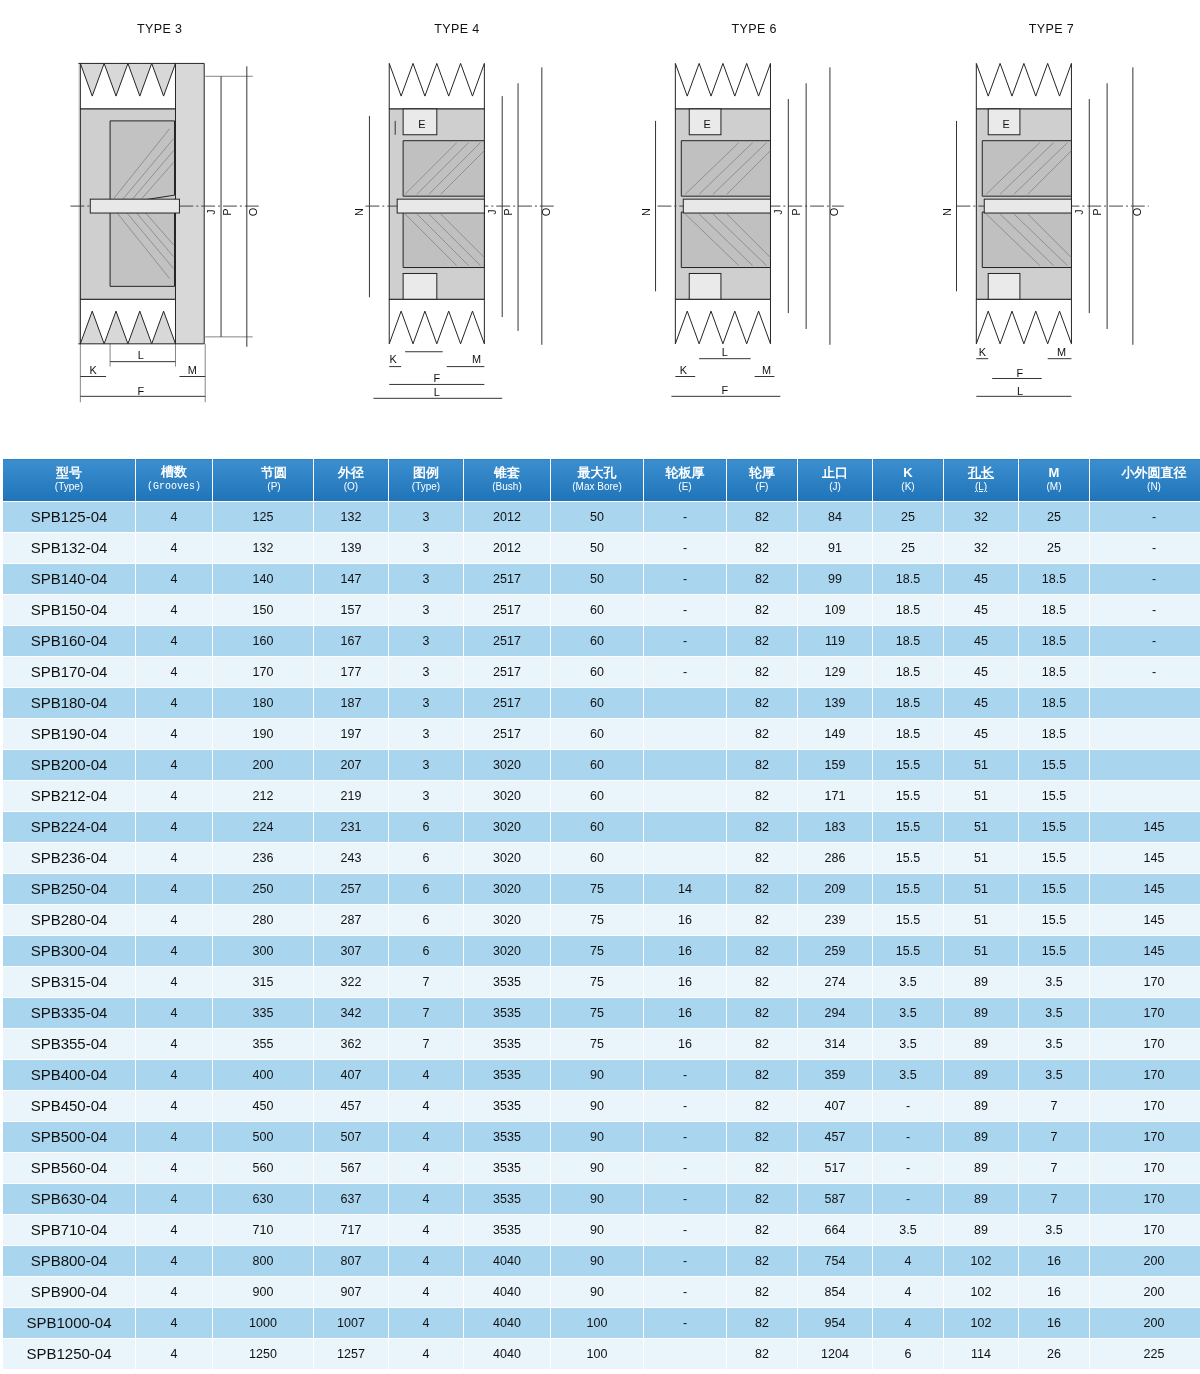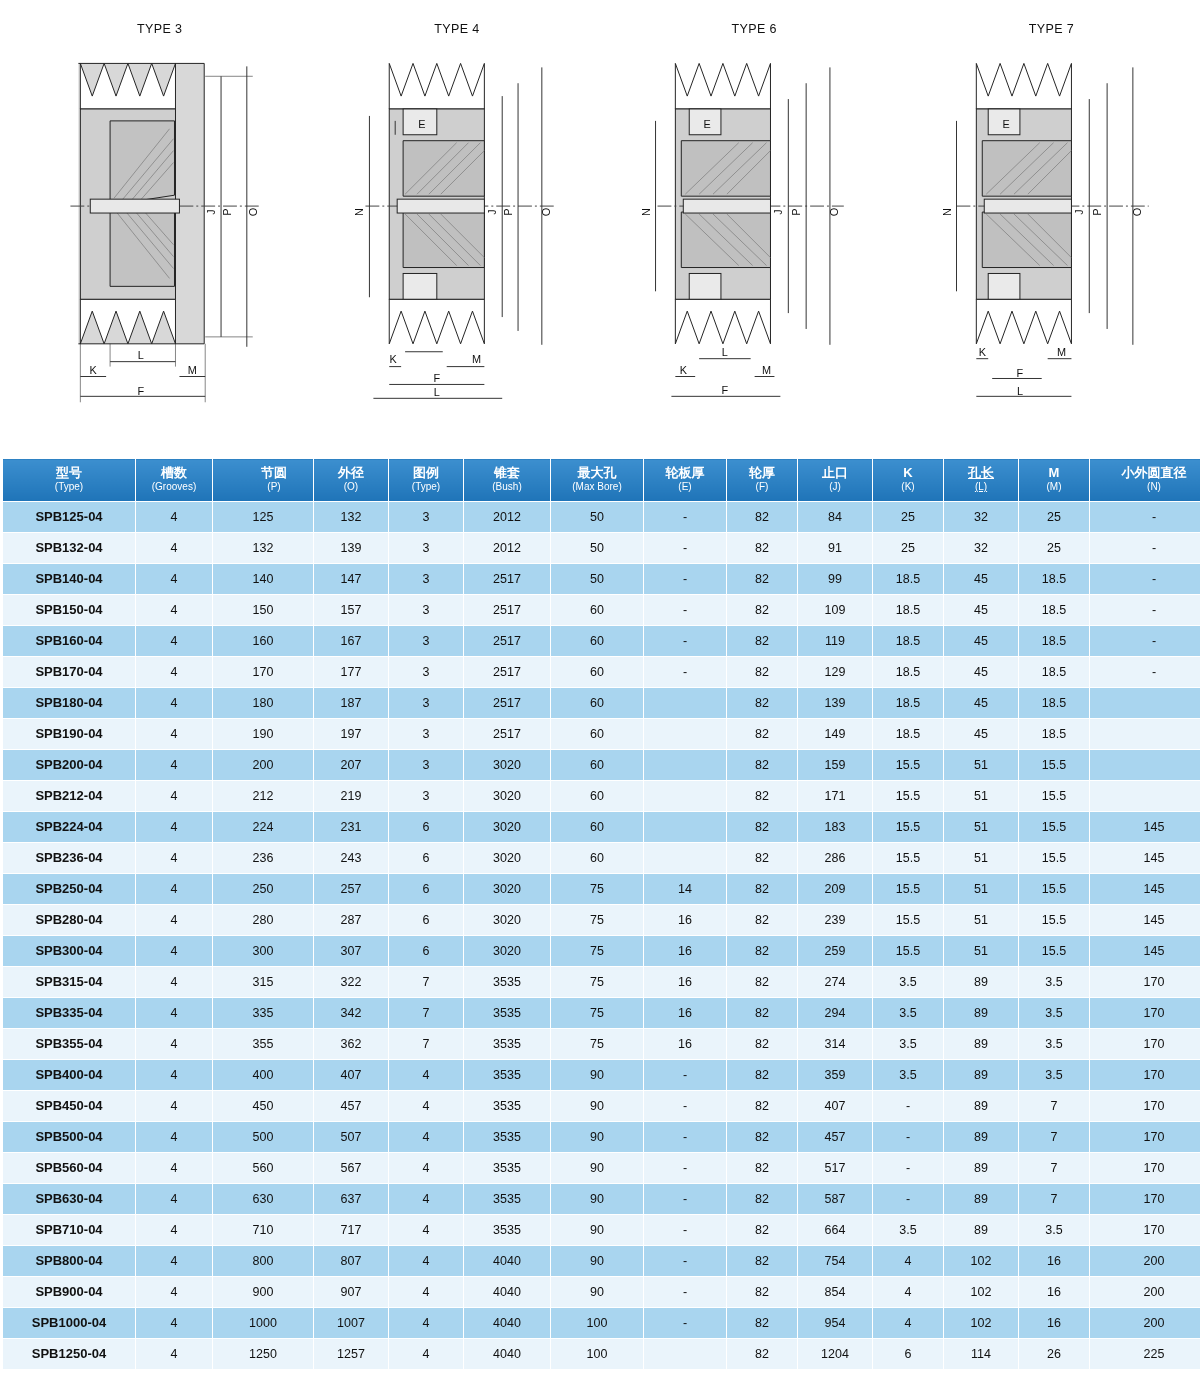--- a/index.html
+++ b/index.html
@@ -54,21 +54,21 @@
   tbody td{
     font-size:12.5px;
     text-align:center;
     border:1px solid #ffffff;
     height:30px;
     padding:0;
     color:#111;
   }
   tbody tr.odd td{background:#a9d5ef;}
   tbody tr.even td{background:#eaf4fb;}
-  tbody tr td:first-child{font-size:13px;font-weight:bold;}
+  tbody tr td:first-child{font-size:15px;}
 </style>
 </head>
 <body>
 
 <div class="page">
 
   <div class="diagrams">
 
     <div class="diagram">
       <div class="caption">TYPE 3</div>
@@ -266,21 +266,21 @@
       </svg>
     </div>
 
   </div>
 
   <div class="table-wrap">
     <table>
       <thead>
         <tr id="header-row">
             <th style="width: 128px;"><span>型号</span><span class="sub">(Type)</span></th>
-            <th style="width: 72px;"><span>槽数</span><span class="sub">(Grooves)</span></th>
+            <th style="width: 72px; font-family: Liberation Mono, monospace;"><span>槽数</span><span class="sub">(Grooves)</span></th>
             <th style="width: 74px; padding-left: 24px;"><span>节圆</span><span class="sub">(P)</span></th>
             <th style="width: 70px;"><span>外径</span><span class="sub">(O)</span></th>
             <th style="width: 70px;"><span>图例</span><span class="sub">(Type)</span></th>
             <th style="width: 82px;"><span>锥套</span><span class="sub">(Bush)</span></th>
             <th style="width: 88px;"><span>最大孔</span><span class="sub">(Max Bore)</span></th>
             <th style="width: 78px;"><span>轮板厚</span><span class="sub">(E)</span></th>
             <th style="width: 66px;"><span>轮厚</span><span class="sub">(F)</span></th>
             <th style="width: 70px;"><span>止口</span><span class="sub">(J)</span></th>
             <th style="width: 66px;"><span>K</span><span class="sub">(K)</span></th>
             <th style="width: 70px; text-decoration: underline;"><span>孔长</span><span class="sub">(L)</span></th>

